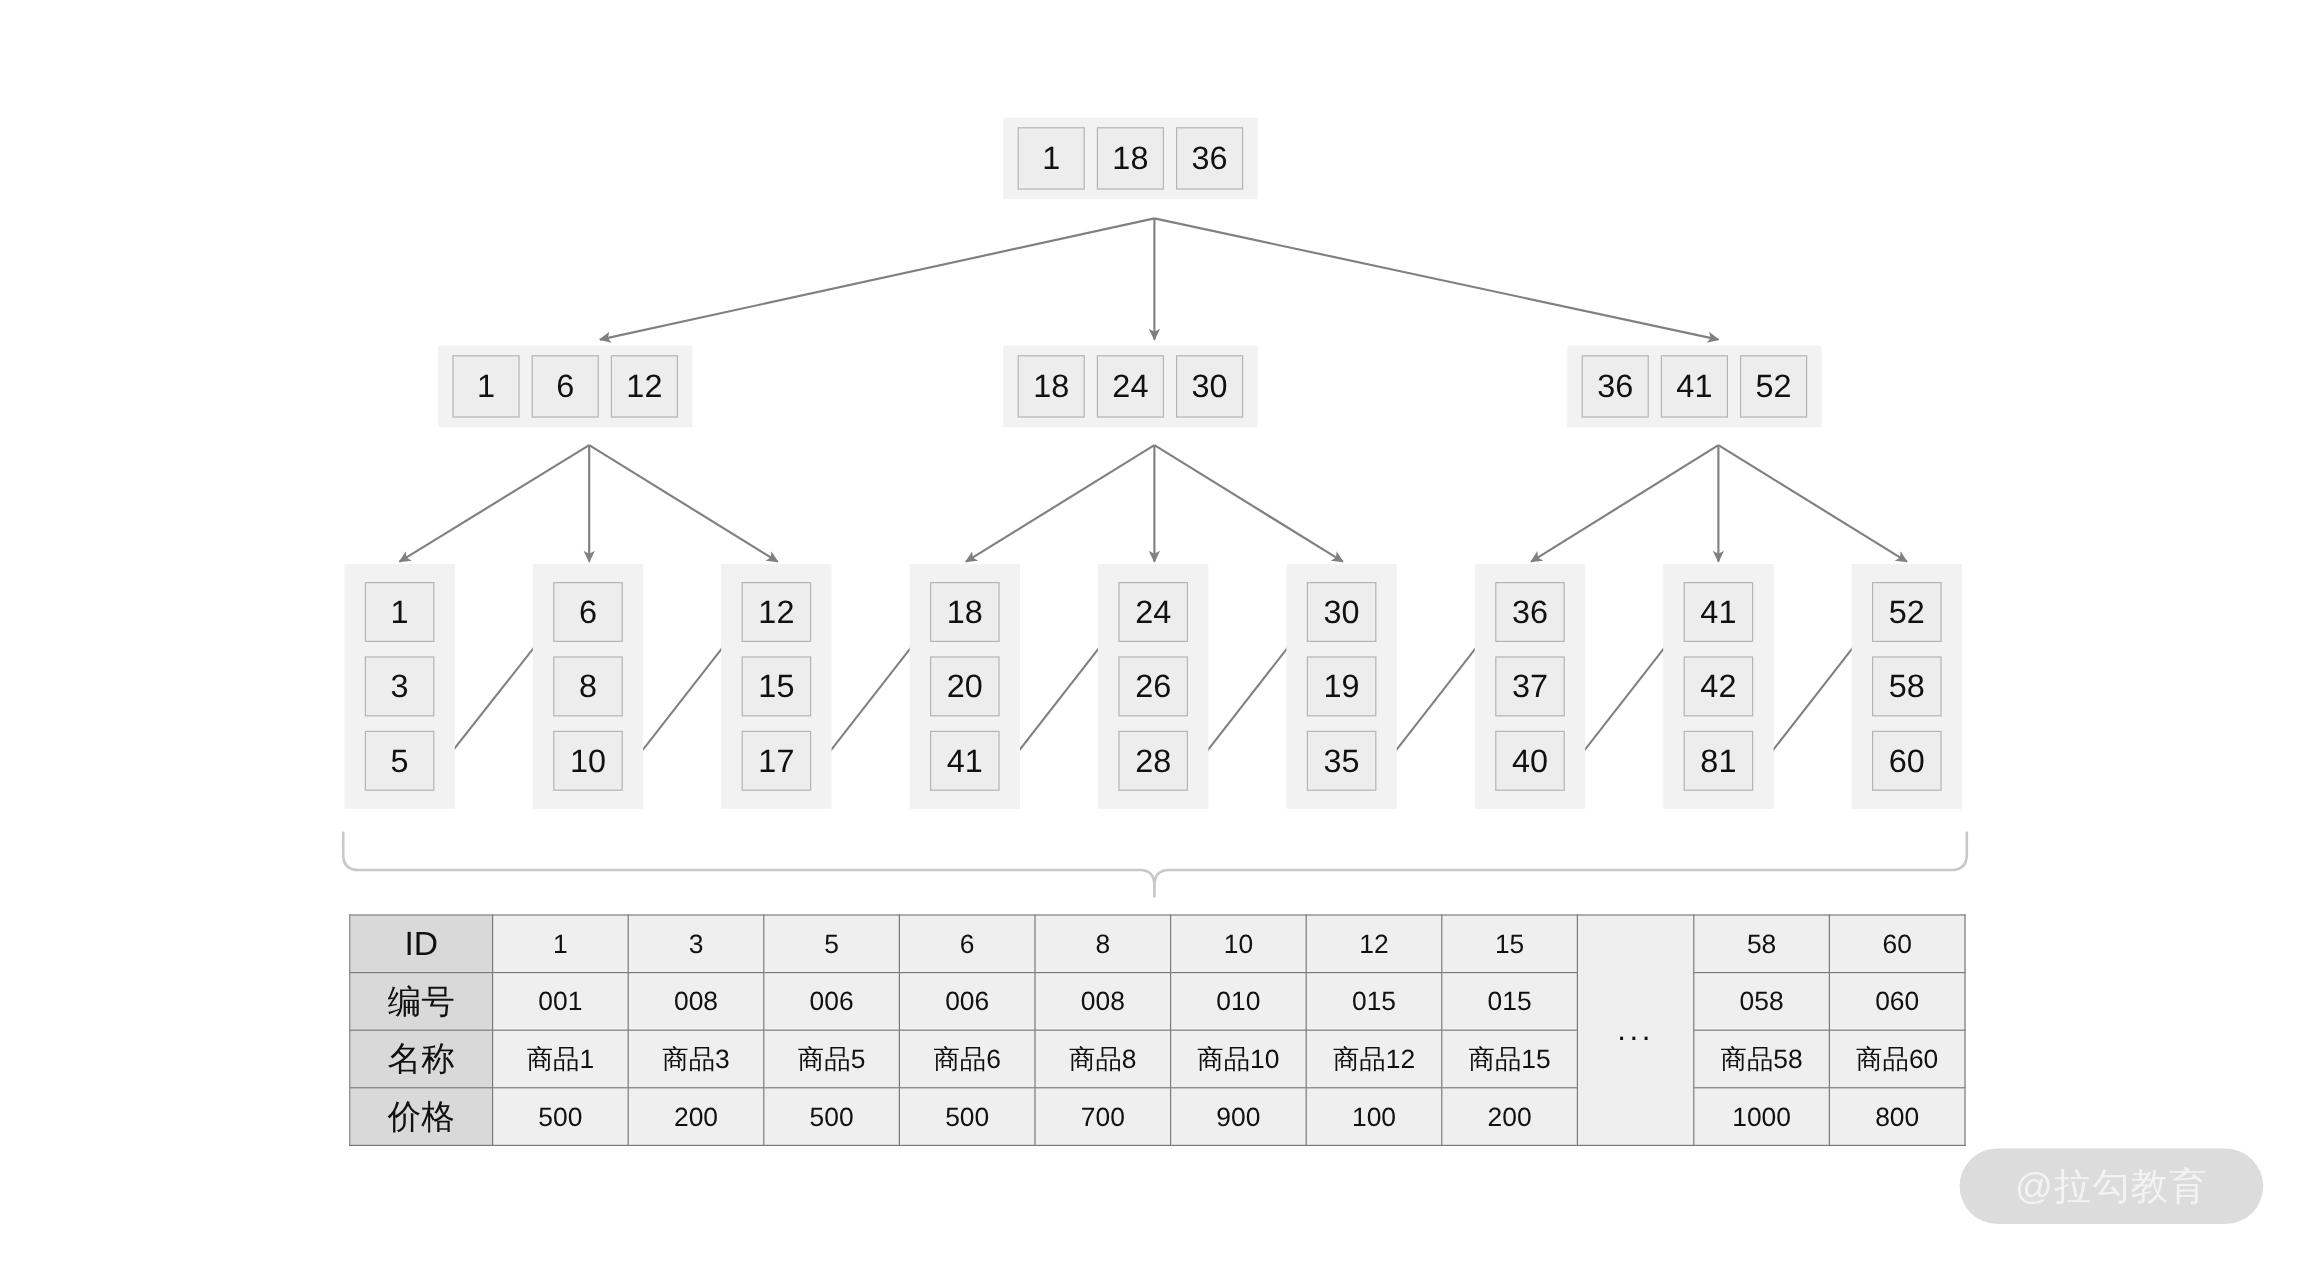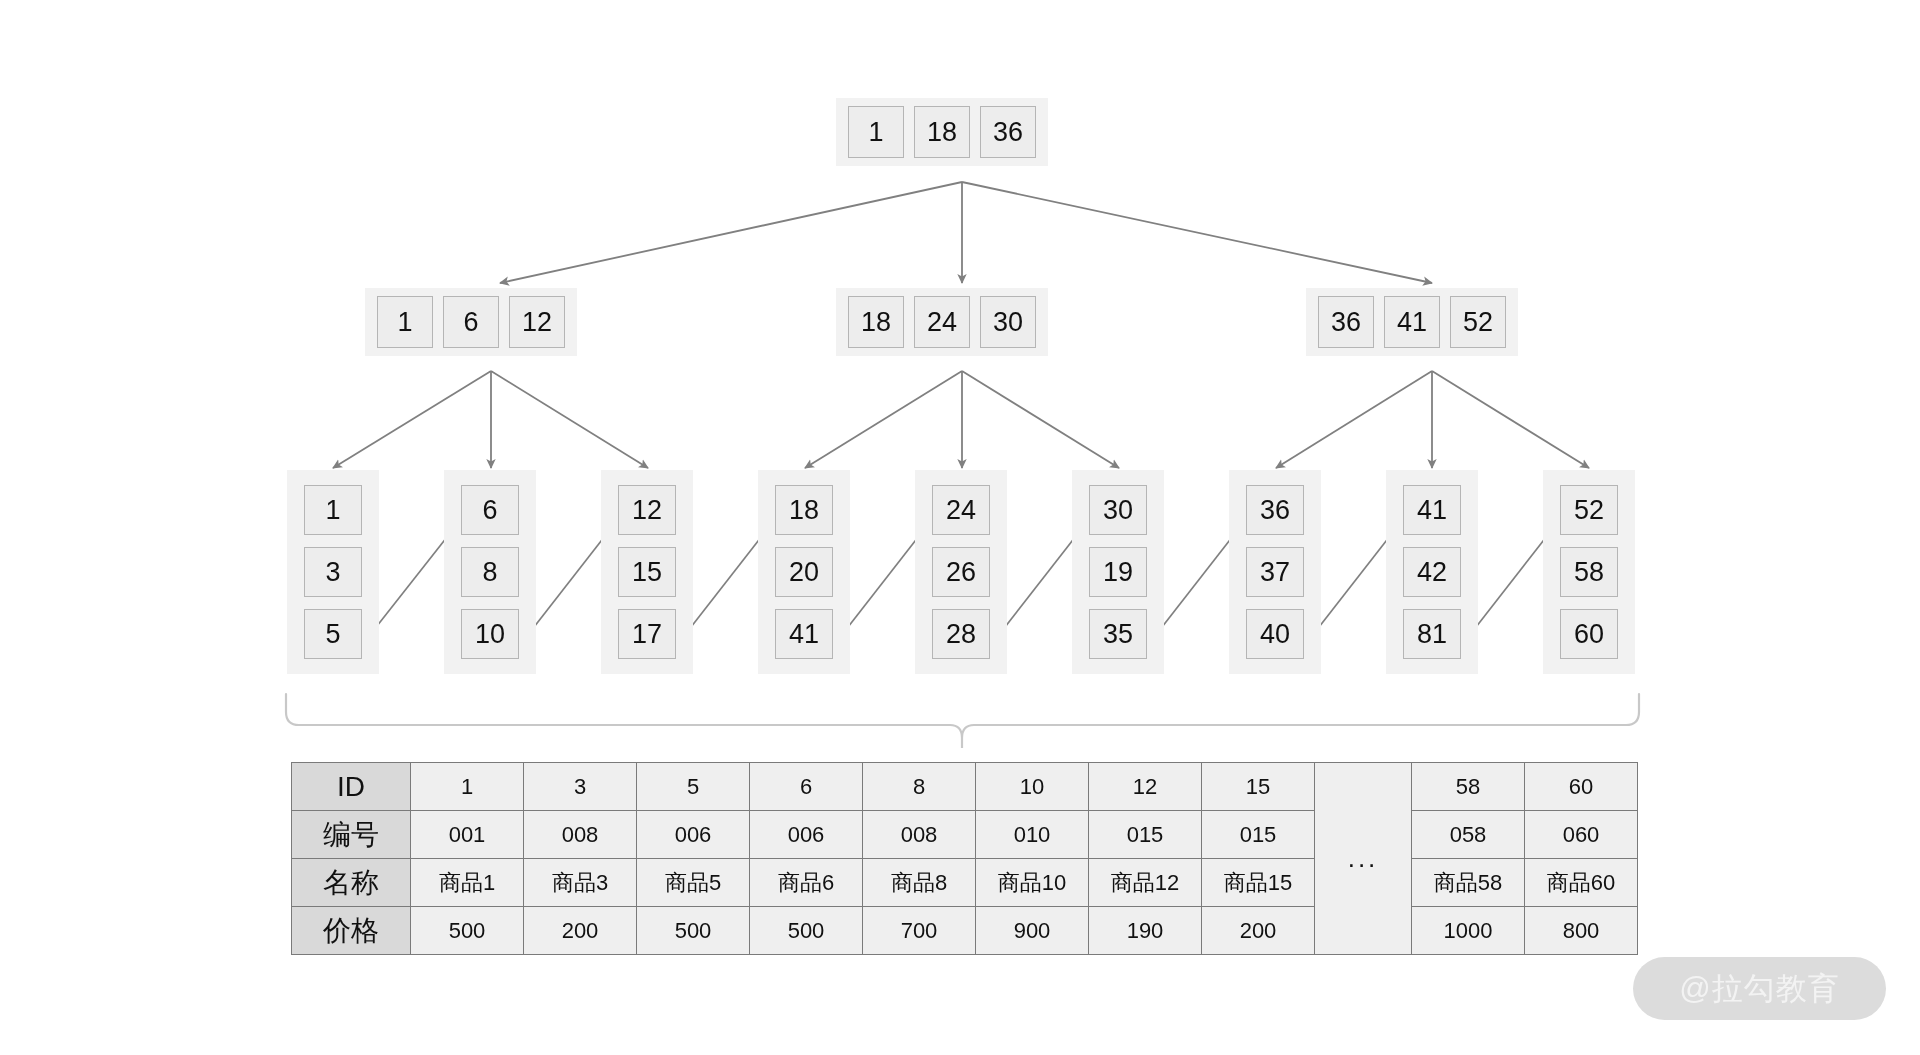--- a/index.html
+++ b/index.html
@@ -298,21 +298,21 @@
         <td class="dcol">商品60</td>
       </tr>
       <tr>
         <td class="rowhead">价格</td>
         <td class="dcol">500</td>
         <td class="dcol">200</td>
         <td class="dcol">500</td>
         <td class="dcol">500</td>
         <td class="dcol">700</td>
         <td class="dcol">900</td>
-        <td class="dcol">190</td>
+        <td class="dcol">100</td>
         <td class="dcol">200</td>
         <td class="dcol">1000</td>
         <td class="dcol">800</td>
       </tr>
     </tbody>
   </table>
 
   <div id="watermark">
     <span>@拉勾教育</span>
   </div>

